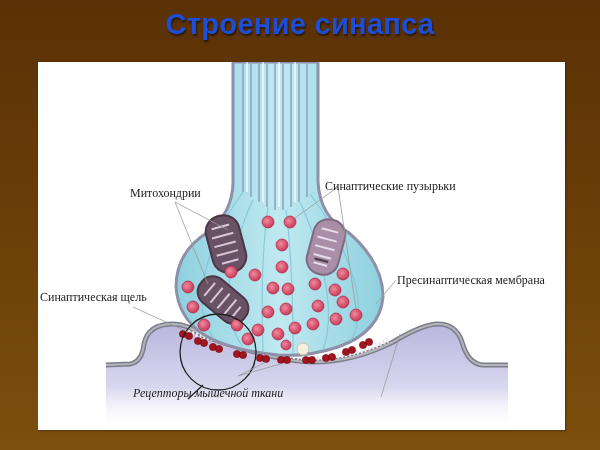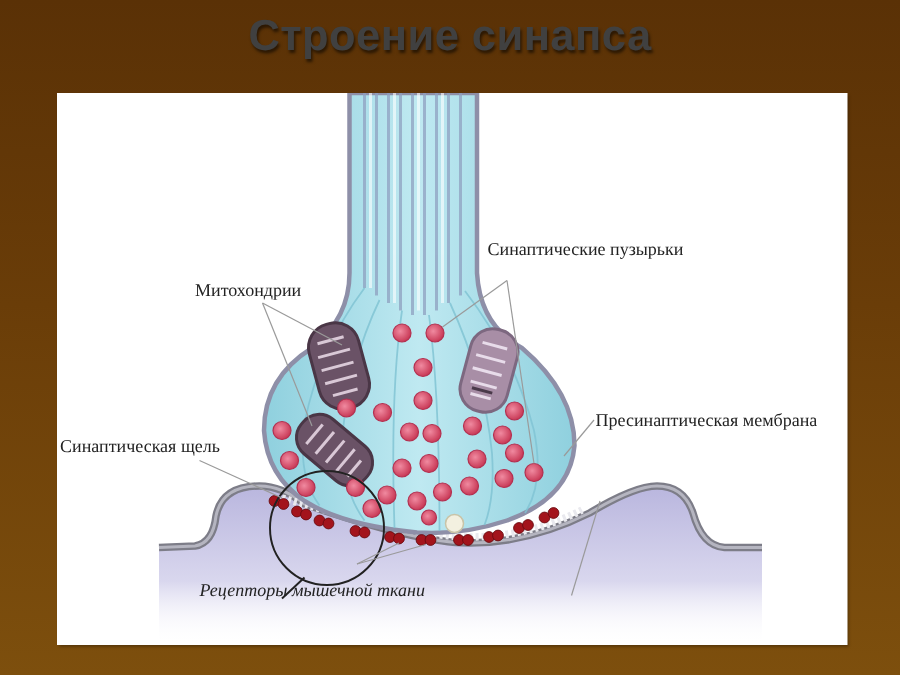--- a/index.html
+++ b/index.html
@@ -4,21 +4,21 @@
   <style>
     html, body { margin: 0; padding: 0; }
     body {
       width: 600px; height: 450px; position: relative; overflow: hidden;
       background: linear-gradient(180deg, #5a3106 0%, #6a3d08 45%, #7d4f0d 100%);
       font-family: "Liberation Sans", sans-serif;
     }
     .slide-title {
       position: absolute; left: 0; top: 8px; width: 600px; text-align: center;
       font-family: "Liberation Sans", sans-serif; font-weight: bold;
-      font-size: 29px; color: #404040; letter-spacing: 0.3px;
+      font-size: 29px; color: #1d4ed8; letter-spacing: 0.3px;
       text-shadow: 1px 2px 2px rgba(0,0,0,0.55);
     }
     .panel {
       position: absolute; left: 38px; top: 62px; width: 527px; height: 368px;
       background: #ffffff; overflow: hidden;
       box-shadow: 1px 1px 2px rgba(0,0,0,0.35);
     }
     .panel svg { position: absolute; left: 0; top: 0; }
     .label {
       position: absolute; font-family: "Liberation Serif", serif;
@@ -203,17 +203,17 @@
 
       <line x1="200" y1="314" x2="228" y2="300"></line>
       <line x1="200" y1="314" x2="246" y2="301"></line>
 
       <line x1="343" y1="335" x2="362" y2="272"></line>
     </g>
     <line x1="165" y1="323" x2="150" y2="337" stroke="#222" stroke-width="1.3"></line>
   </svg>
 
   <div class="label" style="left:92px; top:125px;">Митохондрии</div>
-  <div class="label" style="left:287px; top:98px;">Синаптические пузырьки</div>
+  <div class="label" style="left:287px; top:118px;">Синаптические пузырьки</div>
   <div class="label" style="left:359px; top:212px;">Пресинаптическая мембрана</div>
   <div class="label" style="left:2px; top:229px;">Синаптическая щель</div>
   <div class="label" style="left:95px; top:325px;font-style:italic;">Рецепторы мышечной ткани</div>
 </div>
 
 </body></html>

